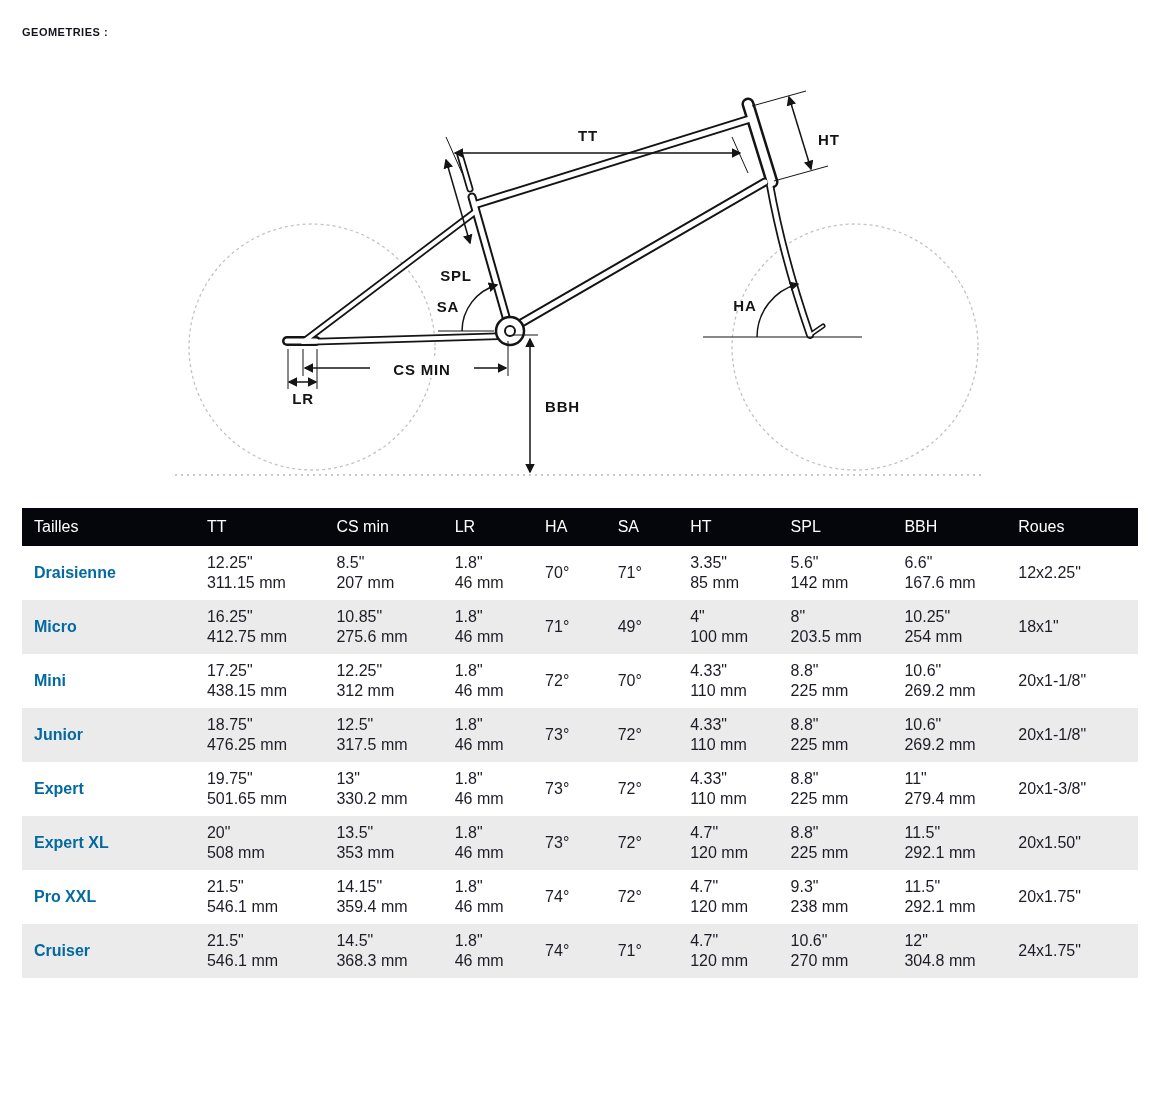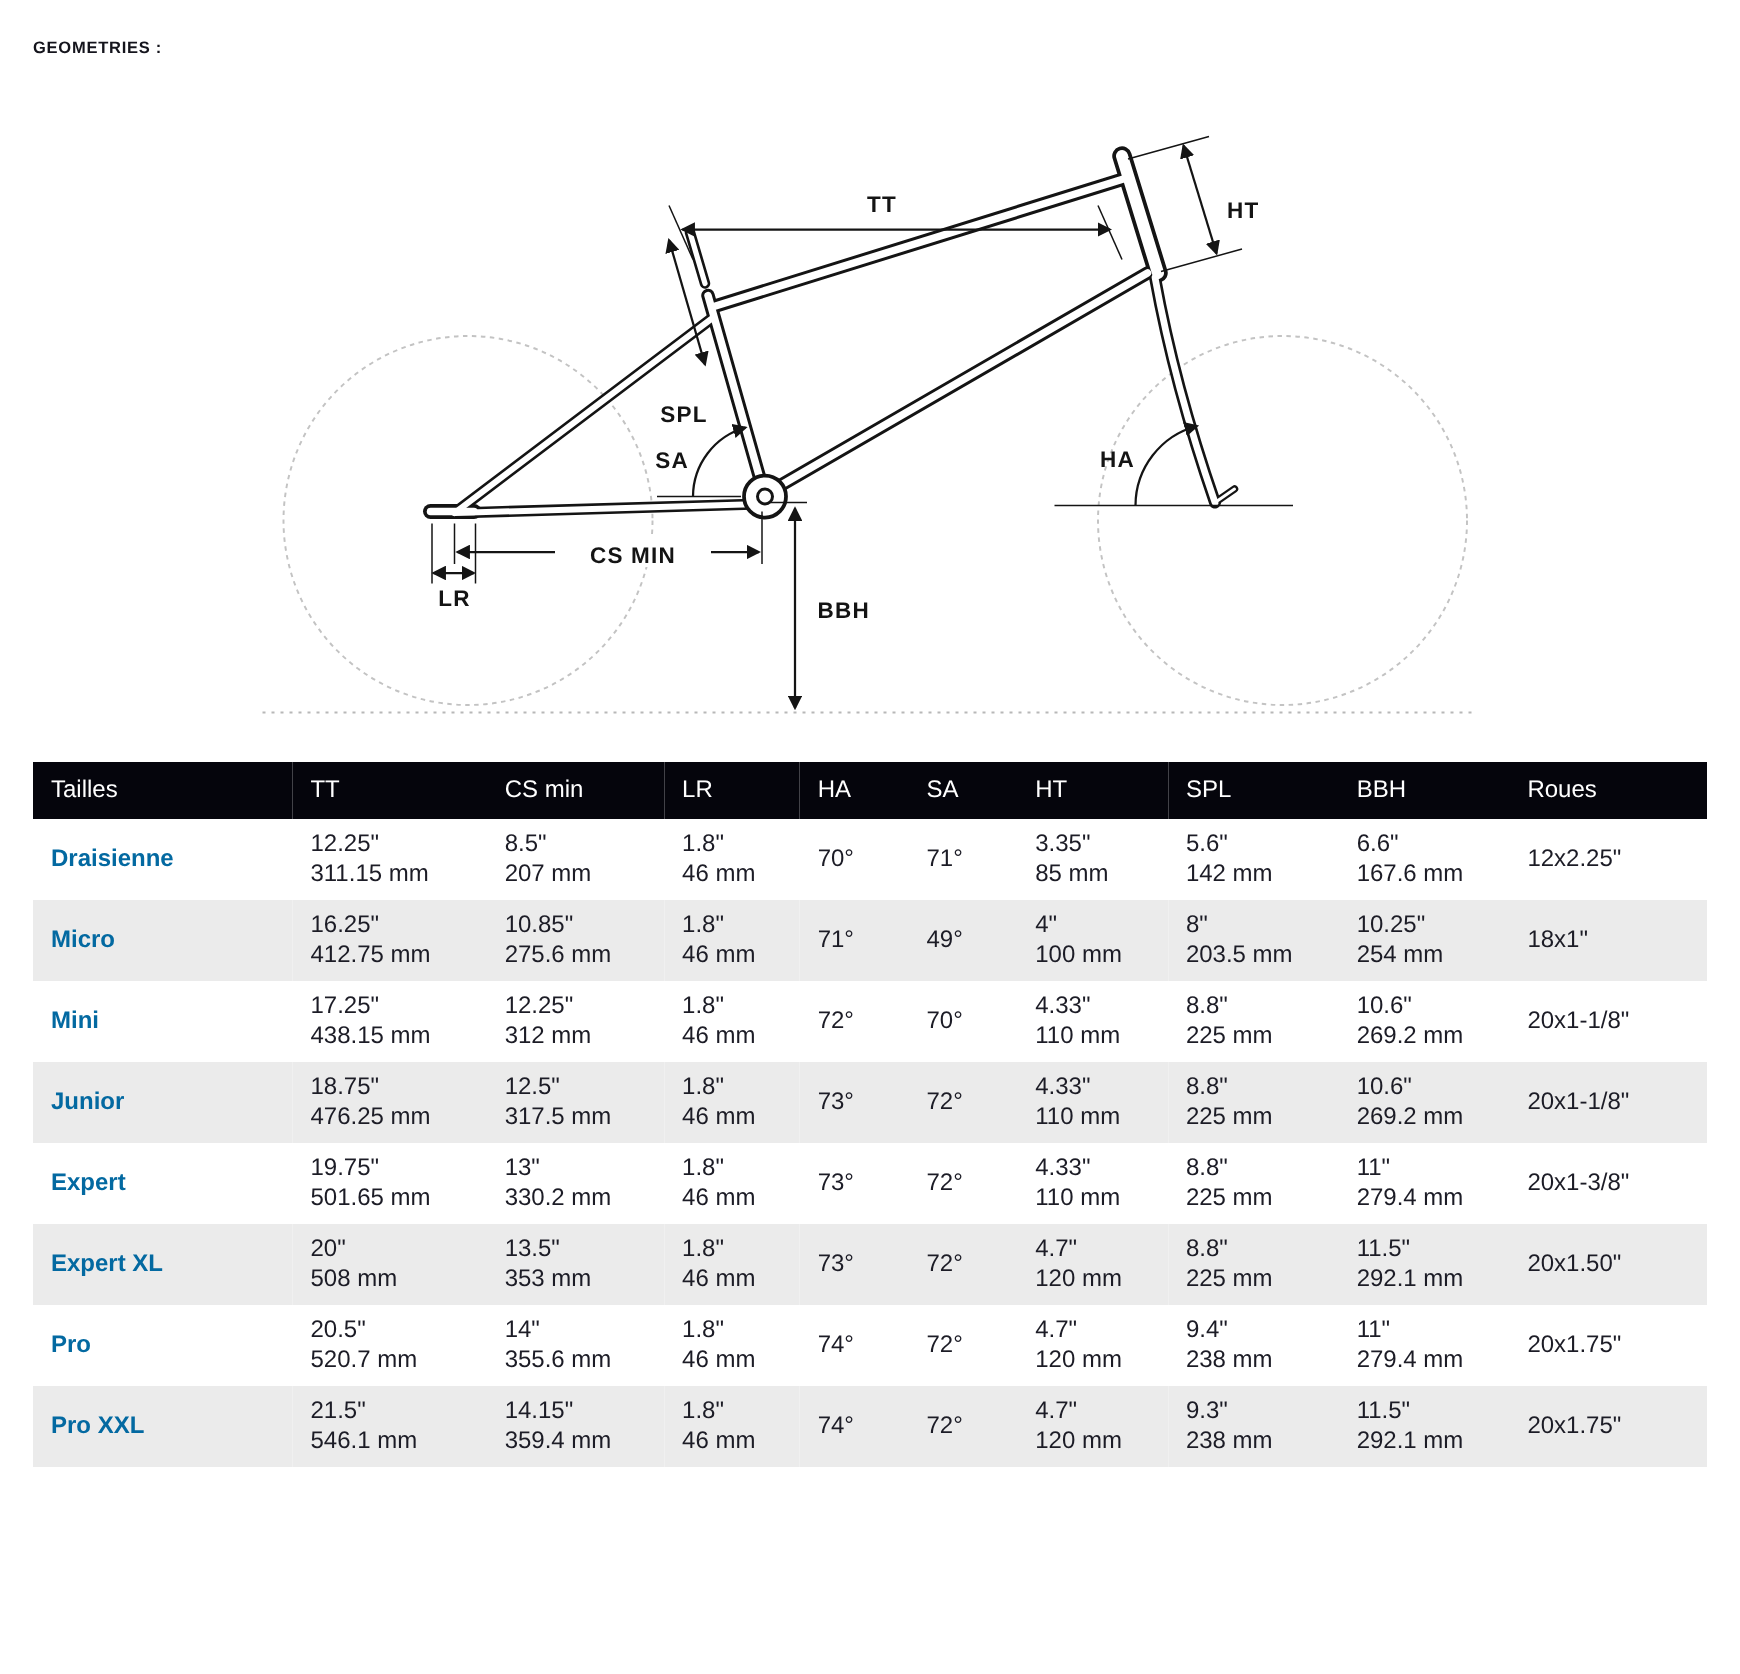--- a/index.html
+++ b/index.html
@@ -279,50 +279,50 @@
           <td>72°</td>
           <td>4.7"
 120 mm</td>
           <td>8.8"
 225 mm</td>
           <td>11.5"
 292.1 mm</td>
           <td>20x1.50"</td>
         </tr>
         <tr>
-          <th>Pro</th>
-          <td>20.5"
-520.7 mm</td>
-          <td>14"
-355.6 mm</td>
-          <td>1.8"
-46 mm</td>
-          <td>74°</td>
-          <td>72°</td>
-          <td>4.7"
-120 mm</td>
-          <td>9.4"
-238 mm</td>
-          <td>11"
-279.4 mm</td>
-          <td>20x1.75"</td>
-        </tr>
-        <tr>
           <th>Pro XXL</th>
           <td>21.5"
 546.1 mm</td>
           <td>14.15"
 359.4 mm</td>
           <td>1.8"
 46 mm</td>
           <td>74°</td>
           <td>72°</td>
           <td>4.7"
 120 mm</td>
           <td>9.3"
 238 mm</td>
           <td>11.5"
 292.1 mm</td>
           <td>20x1.75"</td>
         </tr>
+        <tr>
+          <th>Cruiser</th>
+          <td>21.5"
+546.1 mm</td>
+          <td>14.5"
+368.3 mm</td>
+          <td>1.8"
+46 mm</td>
+          <td>74°</td>
+          <td>71°</td>
+          <td>4.7"
+120 mm</td>
+          <td>10.6"
+270 mm</td>
+          <td>12"
+304.8 mm</td>
+          <td>24x1.75"</td>
+        </tr>
       </tbody>
   </table>
 </div>
 
 </body></html>

